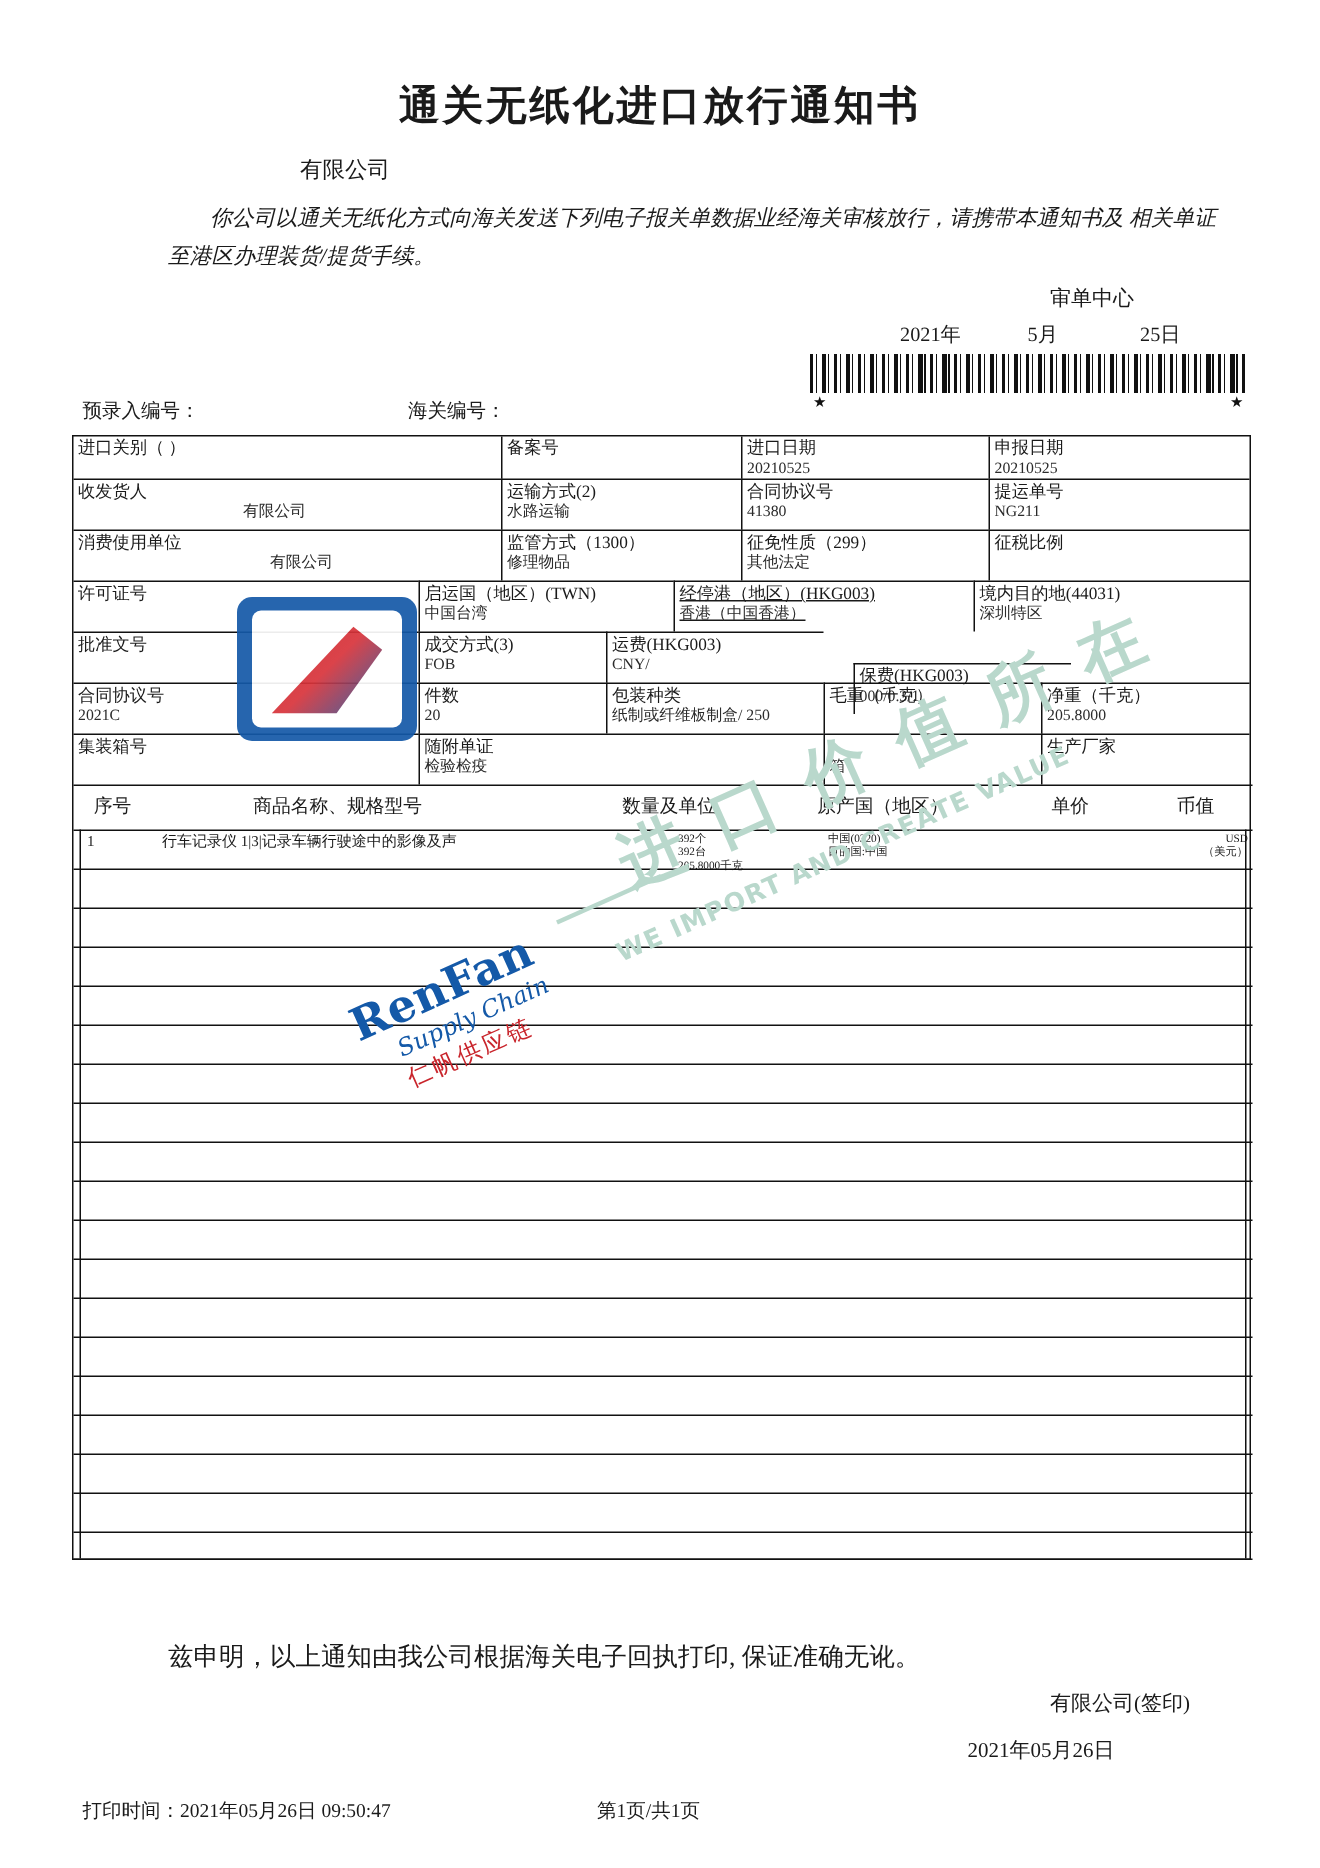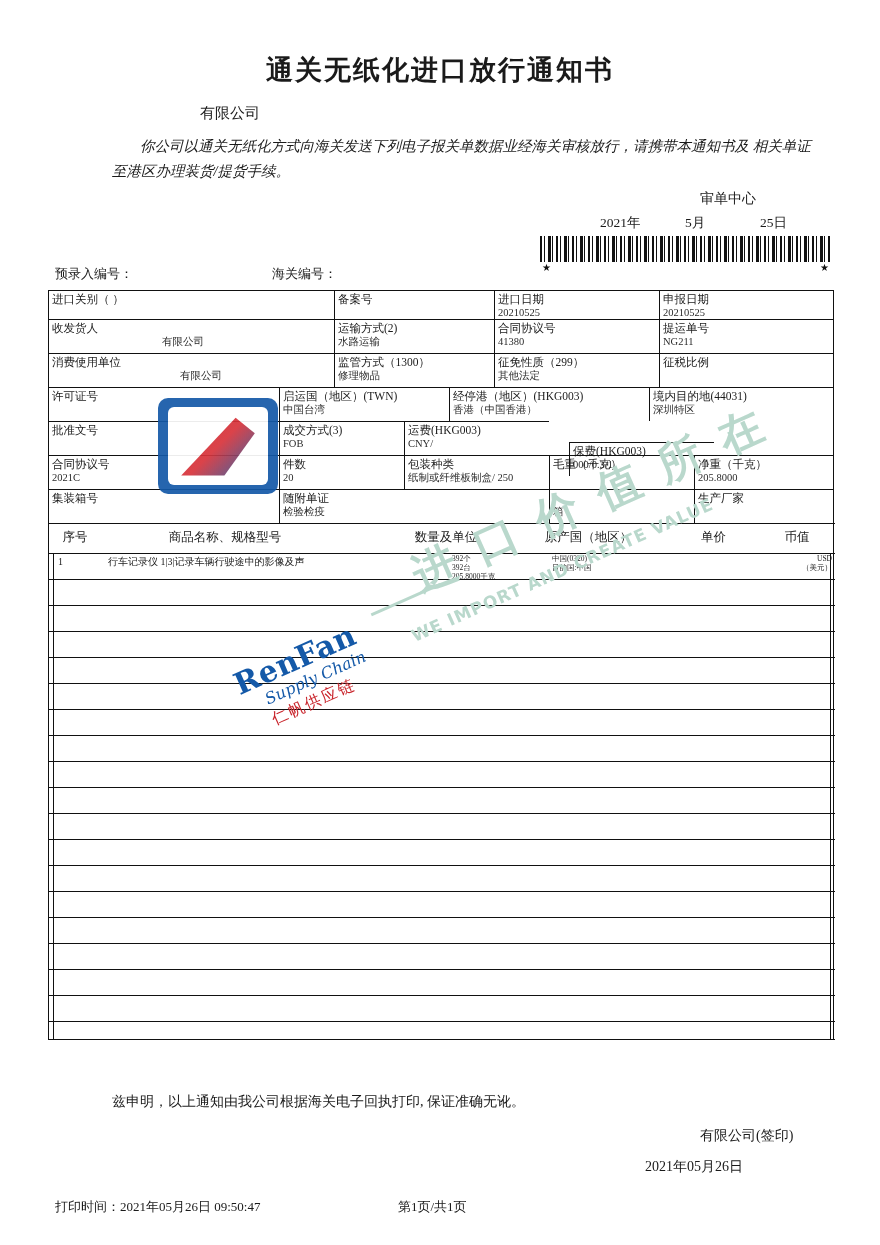--- a/index.html
+++ b/index.html
@@ -190,21 +190,21 @@
     white-space: nowrap;
     overflow: hidden;
   }
   .tiny { font-size: 7.5px; line-height: 9px; }
 
   
   .declare {
     position: absolute;
     top: 1093px;
     left: 112px;
-    font-size: 14px;
+    font-size: 17px;
   }
   .sign-company {
     position: absolute;
     top: 1127px;
     left: 700px;
     font-size: 14px;
   }
   .sign-date {
     position: absolute;
     top: 1158px;
@@ -407,21 +407,21 @@
     </div>
 
     <div class="cell bt" style="left:0;   top:96px; width:230px; height:34px;">
       <span class="lbl">许可证号</span>
       <span class="val"></span>
     </div>
     <div class="cell bt bl" style="left:230px; top:96px; width:170px; height:34px;">
       <span class="lbl">启运国（地区）(TWN)</span>
       <span class="val">中国台湾</span>
     </div>
-    <div class="cell bt bl" style="left:400px; top:96px; width:200px; height:34px;">
+    <div class="cell bt bl" style="left:400px; top:96px; width:200px; height:34px;text-decoration:underline;">
       <span class="lbl">经停港（地区）(HKG003)</span>
       <span class="val">香港（中国香港）</span>
     </div>
     <div class="cell bt bl" style="left:600px; top:96px; width:184px; height:34px;">
       <span class="lbl">境内目的地(44031)</span>
       <span class="val">深圳特区</span>
     </div>
 
     <div class="cell bt" style="left:0;   top:130px; width:230px; height:34px;">
       <span class="lbl">批准文号</span>

